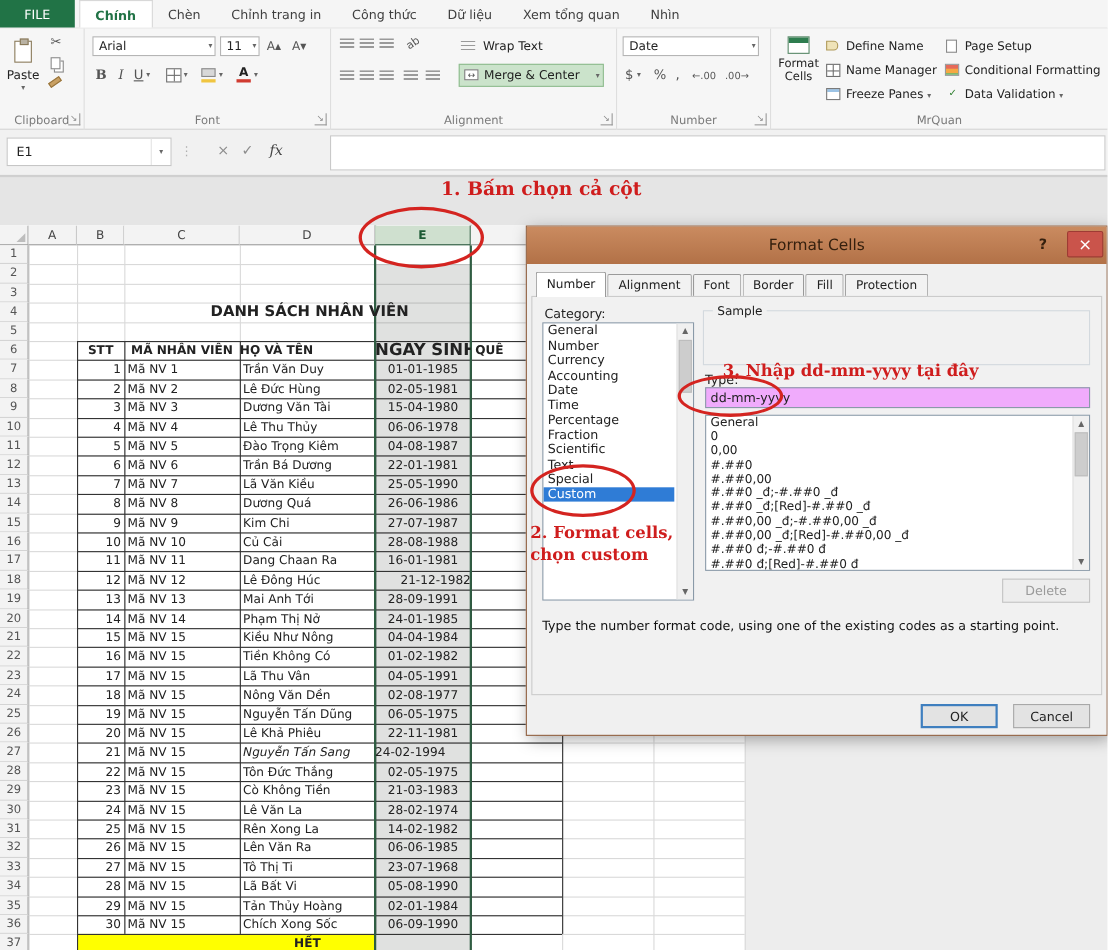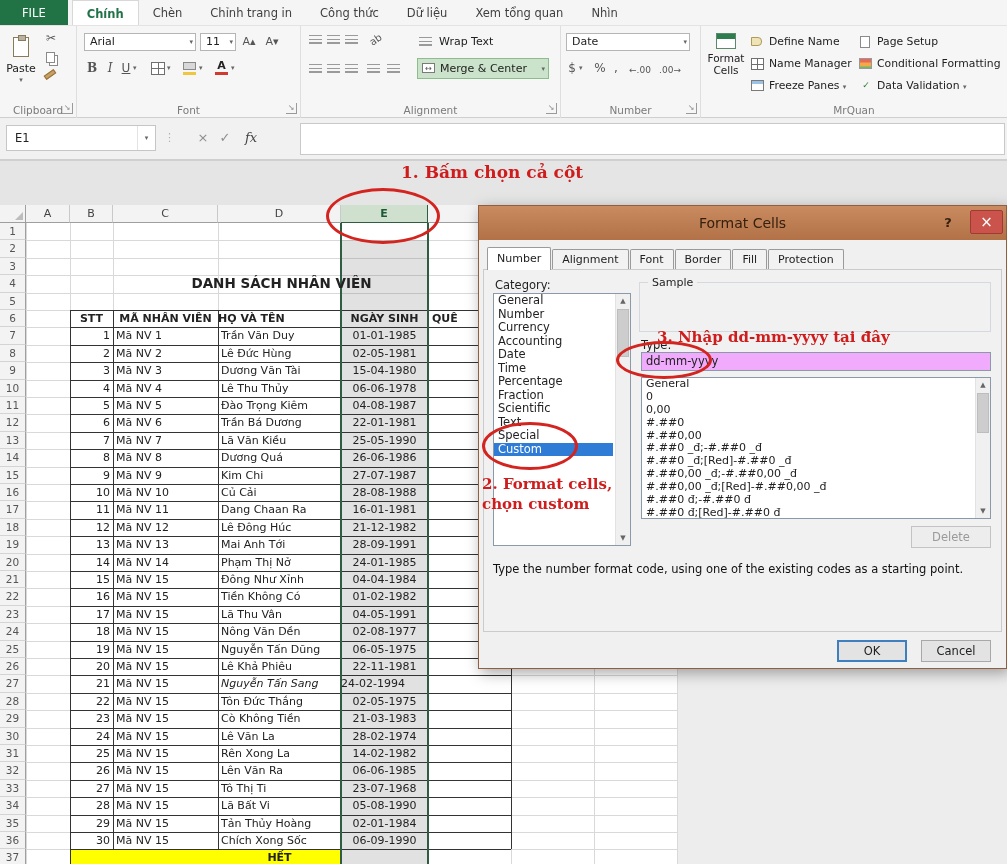--- a/index.html
+++ b/index.html
@@ -368,21 +368,21 @@
       <div style="left: 0px; top: 557.4px; width: 26px; height: 17.4px; background: rgb(243, 243, 243); border-right: 1px solid rgb(159, 159, 159); border-bottom: 1px solid rgb(212, 212, 212); text-align: center; line-height: 17.4px; font-size: 10.5px; color: rgb(85, 85, 85); z-index: 4;">32</div>
       <div style="left: 0px; top: 574.8px; width: 26px; height: 17.4px; background: rgb(243, 243, 243); border-right: 1px solid rgb(159, 159, 159); border-bottom: 1px solid rgb(212, 212, 212); text-align: center; line-height: 17.4px; font-size: 10.5px; color: rgb(85, 85, 85); z-index: 4;">33</div>
       <div style="left: 0px; top: 592.2px; width: 26px; height: 17.4px; background: rgb(243, 243, 243); border-right: 1px solid rgb(159, 159, 159); border-bottom: 1px solid rgb(212, 212, 212); text-align: center; line-height: 17.4px; font-size: 10.5px; color: rgb(85, 85, 85); z-index: 4;">34</div>
       <div style="left: 0px; top: 609.6px; width: 26px; height: 17.4px; background: rgb(243, 243, 243); border-right: 1px solid rgb(159, 159, 159); border-bottom: 1px solid rgb(212, 212, 212); text-align: center; line-height: 17.4px; font-size: 10.5px; color: rgb(85, 85, 85); z-index: 4;">35</div>
       <div style="left: 0px; top: 627px; width: 26px; height: 17.4px; background: rgb(243, 243, 243); border-right: 1px solid rgb(159, 159, 159); border-bottom: 1px solid rgb(212, 212, 212); text-align: center; line-height: 17.4px; font-size: 10.5px; color: rgb(85, 85, 85); z-index: 4;">36</div>
       <div style="left: 0px; top: 644.4px; width: 26px; height: 17.4px; background: rgb(243, 243, 243); border-right: 1px solid rgb(159, 159, 159); border-bottom: 1px solid rgb(212, 212, 212); text-align: center; line-height: 17.4px; font-size: 10.5px; color: rgb(85, 85, 85); z-index: 4;">37</div>
       <div style="left: 113px; top: 70.2px; width: 337px; height: 17.4px; line-height: 17.4px; text-align: center; font-weight: bold; font-size: 13.5px; white-space: nowrap; z-index: 4;">DANH SÁCH NHÂN VIÊN</div>
       <div style="left: 70px; top: 105px; width: 43px; height: 17.4px; line-height: 17.4px; font-weight: bold; font-size: 11px; text-align: center; padding-left: 0px; white-space: nowrap; overflow: hidden; z-index: 4;">STT</div>
       <div style="left: 113px; top: 105px; width: 105px; height: 17.4px; line-height: 17.4px; font-weight: bold; font-size: 11px; text-align: center; padding-left: 0px; white-space: nowrap; overflow: hidden; z-index: 4;">MÃ NHÂN VIÊN</div>
       <div style="left: 218px; top: 105px; width: 123px; height: 17.4px; line-height: 17.4px; font-weight: bold; font-size: 11px; text-align: left; padding-left: 0px; white-space: nowrap; overflow: hidden; z-index: 4;">HỌ VÀ TÊN</div>
-      <div style="left: 341px; top: 105px; width: 87px; height: 17.4px; line-height: 17.4px; font-weight: bold; font-size: 11px; text-align: center; padding-left: 0px; white-space: nowrap; overflow: hidden; z-index: 4;">NGÀY SINH</div>
+      <div style="left: 341px; top: 105px; width: 87px; height: 17.4px; line-height: 17.4px; font-weight: bold; font-size: 15px; text-align: center; padding-left: 0px; white-space: nowrap; overflow: hidden; z-index: 4;">NGÀY SINH</div>
       <div style="left: 428px; top: 105px; width: 50px; height: 17.4px; line-height: 17.4px; font-weight: bold; font-size: 11px; text-align: left; padding-left: 4px; white-space: nowrap; overflow: hidden; z-index: 4;">QUÊ</div>
       <div style="left: 70px; top: 122.4px; width: 40px; height: 17.4px; line-height: 17.4px; text-align: right; font-size: 11px; z-index: 4;">1</div>
       <div style="left: 116px; top: 122.4px; width: 102px; height: 17.4px; line-height: 17.4px; font-size: 11px; white-space: nowrap; overflow: hidden; z-index: 4;">Mã NV 1</div>
       <div style="left: 221px; top: 122.4px; width: 120px; height: 17.4px; line-height: 17.4px; font-size: 11px; white-space: nowrap; overflow: hidden; z-index: 4;">Trần Văn Duy</div>
       <div style="left: 341px; top: 122.4px; width: 87px; height: 17.4px; line-height: 17.4px; text-align: center; font-size: 11px; z-index: 4;">01-01-1985</div>
       <div style="left: 70px; top: 139.8px; width: 40px; height: 17.4px; line-height: 17.4px; text-align: right; font-size: 11px; z-index: 4;">2</div>
       <div style="left: 116px; top: 139.8px; width: 102px; height: 17.4px; line-height: 17.4px; font-size: 11px; white-space: nowrap; overflow: hidden; z-index: 4;">Mã NV 2</div>
       <div style="left: 221px; top: 139.8px; width: 120px; height: 17.4px; line-height: 17.4px; font-size: 11px; white-space: nowrap; overflow: hidden; z-index: 4;">Lê Đức Hùng</div>
       <div style="left: 341px; top: 139.8px; width: 87px; height: 17.4px; line-height: 17.4px; text-align: center; font-size: 11px; z-index: 4;">02-05-1981</div>
       <div style="left: 70px; top: 157.2px; width: 40px; height: 17.4px; line-height: 17.4px; text-align: right; font-size: 11px; z-index: 4;">3</div>
@@ -417,32 +417,32 @@
       <div style="left: 116px; top: 279px; width: 102px; height: 17.4px; line-height: 17.4px; font-size: 11px; white-space: nowrap; overflow: hidden; z-index: 4;">Mã NV 10</div>
       <div style="left: 221px; top: 279px; width: 120px; height: 17.4px; line-height: 17.4px; font-size: 11px; white-space: nowrap; overflow: hidden; z-index: 4;">Củ Cải</div>
       <div style="left: 341px; top: 279px; width: 87px; height: 17.4px; line-height: 17.4px; text-align: center; font-size: 11px; z-index: 4;">28-08-1988</div>
       <div style="left: 70px; top: 296.4px; width: 40px; height: 17.4px; line-height: 17.4px; text-align: right; font-size: 11px; z-index: 4;">11</div>
       <div style="left: 116px; top: 296.4px; width: 102px; height: 17.4px; line-height: 17.4px; font-size: 11px; white-space: nowrap; overflow: hidden; z-index: 4;">Mã NV 11</div>
       <div style="left: 221px; top: 296.4px; width: 120px; height: 17.4px; line-height: 17.4px; font-size: 11px; white-space: nowrap; overflow: hidden; z-index: 4;">Dang Chaan Ra</div>
       <div style="left: 341px; top: 296.4px; width: 87px; height: 17.4px; line-height: 17.4px; text-align: center; font-size: 11px; z-index: 4;">16-01-1981</div>
       <div style="left: 70px; top: 313.8px; width: 40px; height: 17.4px; line-height: 17.4px; text-align: right; font-size: 11px; z-index: 4;">12</div>
       <div style="left: 116px; top: 313.8px; width: 102px; height: 17.4px; line-height: 17.4px; font-size: 11px; white-space: nowrap; overflow: hidden; z-index: 4;">Mã NV 12</div>
       <div style="left: 221px; top: 313.8px; width: 120px; height: 17.4px; line-height: 17.4px; font-size: 11px; white-space: nowrap; overflow: hidden; z-index: 4;">Lê Đông Húc</div>
-      <div style="left: 341px; top: 313.8px; width: 87px; height: 17.4px; line-height: 17.4px; text-align: center; font-size: 11px; z-index: 4;">21-12-1982</div>
+      <div style="left: 341px; top: 313.8px; width: 87px; height: 17.4px; line-height: 17.4px; text-align: right; font-size: 11px; z-index: 4;">21-12-1982</div>
       <div style="left: 70px; top: 331.2px; width: 40px; height: 17.4px; line-height: 17.4px; text-align: right; font-size: 11px; z-index: 4;">13</div>
       <div style="left: 116px; top: 331.2px; width: 102px; height: 17.4px; line-height: 17.4px; font-size: 11px; white-space: nowrap; overflow: hidden; z-index: 4;">Mã NV 13</div>
       <div style="left: 221px; top: 331.2px; width: 120px; height: 17.4px; line-height: 17.4px; font-size: 11px; white-space: nowrap; overflow: hidden; z-index: 4;">Mai Anh Tới</div>
       <div style="left: 341px; top: 331.2px; width: 87px; height: 17.4px; line-height: 17.4px; text-align: center; font-size: 11px; z-index: 4;">28-09-1991</div>
       <div style="left: 70px; top: 348.6px; width: 40px; height: 17.4px; line-height: 17.4px; text-align: right; font-size: 11px; z-index: 4;">14</div>
       <div style="left: 116px; top: 348.6px; width: 102px; height: 17.4px; line-height: 17.4px; font-size: 11px; white-space: nowrap; overflow: hidden; z-index: 4;">Mã NV 14</div>
       <div style="left: 221px; top: 348.6px; width: 120px; height: 17.4px; line-height: 17.4px; font-size: 11px; white-space: nowrap; overflow: hidden; z-index: 4;">Phạm Thị Nở</div>
       <div style="left: 341px; top: 348.6px; width: 87px; height: 17.4px; line-height: 17.4px; text-align: center; font-size: 11px; z-index: 4;">24-01-1985</div>
       <div style="left: 70px; top: 366px; width: 40px; height: 17.4px; line-height: 17.4px; text-align: right; font-size: 11px; z-index: 4;">15</div>
       <div style="left: 116px; top: 366px; width: 102px; height: 17.4px; line-height: 17.4px; font-size: 11px; white-space: nowrap; overflow: hidden; z-index: 4;">Mã NV 15</div>
-      <div style="left: 221px; top: 366px; width: 120px; height: 17.4px; line-height: 17.4px; font-size: 11px; white-space: nowrap; overflow: hidden; z-index: 4;">Đông Như Xỉnh</div>
+      <div style="left: 221px; top: 366px; width: 120px; height: 17.4px; line-height: 17.4px; font-size: 11px; white-space: nowrap; overflow: hidden; z-index: 4;">Kiều Như Nông</div>
       <div style="left: 341px; top: 366px; width: 87px; height: 17.4px; line-height: 17.4px; text-align: center; font-size: 11px; z-index: 4;">04-04-1984</div>
       <div style="left: 70px; top: 383.4px; width: 40px; height: 17.4px; line-height: 17.4px; text-align: right; font-size: 11px; z-index: 4;">16</div>
       <div style="left: 116px; top: 383.4px; width: 102px; height: 17.4px; line-height: 17.4px; font-size: 11px; white-space: nowrap; overflow: hidden; z-index: 4;">Mã NV 15</div>
       <div style="left: 221px; top: 383.4px; width: 120px; height: 17.4px; line-height: 17.4px; font-size: 11px; white-space: nowrap; overflow: hidden; z-index: 4;">Tiền Không Có</div>
       <div style="left: 341px; top: 383.4px; width: 87px; height: 17.4px; line-height: 17.4px; text-align: center; font-size: 11px; z-index: 4;">01-02-1982</div>
       <div style="left: 70px; top: 400.8px; width: 40px; height: 17.4px; line-height: 17.4px; text-align: right; font-size: 11px; z-index: 4;">17</div>
       <div style="left: 116px; top: 400.8px; width: 102px; height: 17.4px; line-height: 17.4px; font-size: 11px; white-space: nowrap; overflow: hidden; z-index: 4;">Mã NV 15</div>
       <div style="left: 221px; top: 400.8px; width: 120px; height: 17.4px; line-height: 17.4px; font-size: 11px; white-space: nowrap; overflow: hidden; z-index: 4;">Lã Thu Vân</div>
       <div style="left: 341px; top: 400.8px; width: 87px; height: 17.4px; line-height: 17.4px; text-align: center; font-size: 11px; z-index: 4;">04-05-1991</div>
       <div style="left: 70px; top: 418.2px; width: 40px; height: 17.4px; line-height: 17.4px; text-align: right; font-size: 11px; z-index: 4;">18</div>

